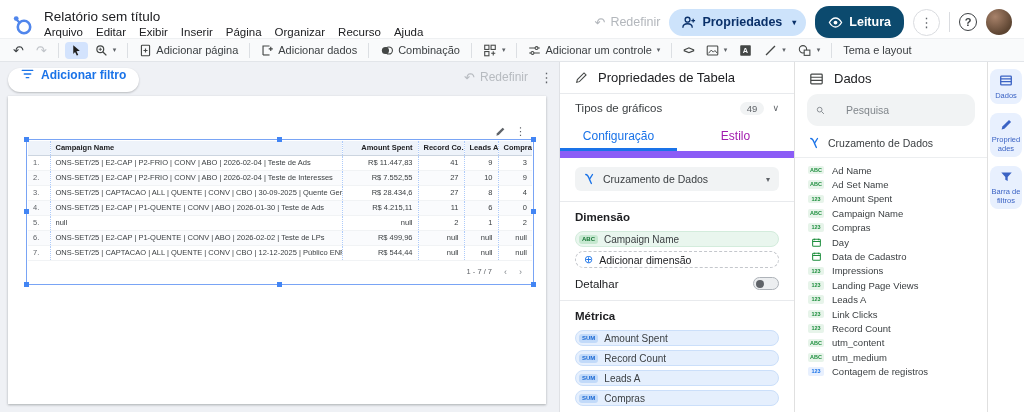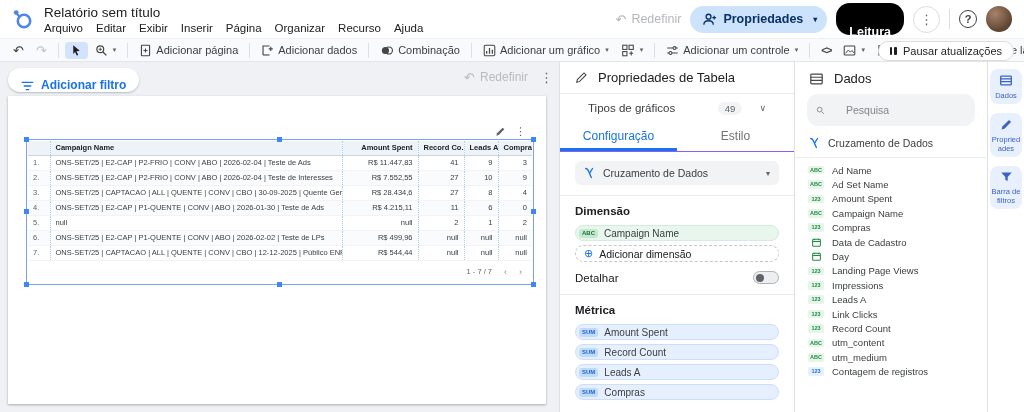--- a/index.html
+++ b/index.html
@@ -1,32 +1,32 @@
 <!DOCTYPE html>
 <html><head>
 <meta charset="utf-8">
 <style>
   *{margin:0;padding:0;box-sizing:border-box;}
   html,body{width:1024px;height:412px;overflow:hidden;}
   body{font-family:"Liberation Sans",sans-serif;background:#fff;color:#202124;}
   .app{position:relative;width:1024px;height:412px;display:flex;flex-direction:column;}
 
   
-  .header{height:38px;display:flex;align-items:center;padding:0 12px 0 10px;background:#fff;flex:0 0 auto;}
+  .header{height:38px;display:flex;align-items:flex-end;padding:0 12px 0 10px;background:#fff;flex:0 0 auto;}
   .logo{width:26px;height:26px;margin-right:8px;flex:0 0 auto;}
   .title-block{display:flex;flex-direction:column;justify-content:center;}
   .report-title{font-size:13.5px;color:#202124;line-height:16px;}
   .menu-bar{display:flex;gap:13px;margin-top:1px;}
   .menu-item{font-size:11.5px;color:#202124;cursor:default;}
   .header-right{margin-left:auto;display:flex;align-items:center;gap:9px;}
   .reset-top{display:flex;align-items:center;gap:5px;color:#b3b7bc;font-size:12.5px;}
   .undo-glyph{font-size:13px;line-height:1;}
   .share-btn{height:27px;border-radius:14px;background:#cde3fb;color:#0a3069;display:flex;align-items:center;padding:0 6px 0 12px;font-size:12.5px;font-weight:700;gap:6px;}
   .share-caret{font-size:8px;color:#0a3069;padding:0 4px;}
-  .view-btn{height:27px;border-radius:14px;background:#000000;color:#fff;display:flex;align-items:center;padding:16px 13px;font-size:12.5px;font-weight:700;gap:6px;flex-direction:column;}
+  .view-btn{height:27px;border-radius:14px;background:#0c4a6e;color:#fff;display:flex;align-items:center;padding:16px 13px;font-size:12.5px;font-weight:700;gap:6px;}
   .more-circle{width:27px;height:27px;border:1px solid #dadce0;border-radius:50%;display:flex;align-items:center;justify-content:center;color:#3c4043;font-size:12px;}
   .vdiv{width:1px;height:20px;background:#dadce0;}
   .help-circle{width:18px;height:18px;border:1.5px solid #3c4043;border-radius:50%;display:flex;align-items:center;justify-content:center;font-size:11px;font-weight:700;color:#3c4043;}
   .avatar{width:26px;height:26px;border-radius:50%;background:radial-gradient(circle at 35% 30%,#a8826a,#5d4532 70%);}
 
   
   .toolbar{height:24px;background:#f9fafb;border-top:1px solid #eef0f2;border-bottom:1px solid #e2e5e9;display:flex;align-items:center;padding:0 160px 0 8px;gap:2px;position:relative;flex:0 0 auto;overflow:hidden;}
   .tbtn{display:flex;align-items:center;gap:4px;padding:2px 5px;border-radius:4px;font-size:11px;color:#3c4043;white-space:nowrap;}
   .tbtn svg{flex:0 0 auto;}
   .tbtn.selected{background:#d3e3fd;}
@@ -36,21 +36,21 @@
   .code-glyph{font-size:10.5px;font-weight:700;letter-spacing:-1px;color:#444746;}
   .pause-pill{position:absolute;right:10px;top:2px;height:20px;border:1px solid #dadce0;border-radius:11px;background:#fff;display:flex;align-items:center;gap:6px;padding:0 11px;font-size:11px;color:#1f1f1f;}
   .pause-bars{display:flex;gap:2px;}
   .pause-bars i{width:2.5px;height:8px;background:#1f1f1f;border-radius:1px;}
 
   
   .main{flex:1;display:flex;min-height:0;}
 
   
   .canvas{width:560px;flex:0 0 auto;position:relative;background:#eff1f5;border-right:1px solid #dfe1e5;}
-  .filter-pill{position:absolute;left:8px;top:6px;height:24px;border-radius:13px;background:#fff;box-shadow:0 1px 2px rgba(60,64,67,.3);display:flex;align-items:flex-end;gap:7px;padding:0 13px;color:#1a73e8;font-size:12px;font-weight:700;}
+  .filter-pill{position:absolute;left:8px;top:6px;height:24px;border-radius:13px;background:#fff;box-shadow:0 1px 2px rgba(60,64,67,.3);display:flex;align-items:flex-start;gap:7px;padding:0 13px;color:#1a73e8;font-size:12px;font-weight:700;}
   .canvas-topright{position:absolute;right:6px;top:8px;display:flex;align-items:center;gap:12px;}
   .canvas-reset{display:flex;align-items:center;gap:5px;color:#b7bbc0;font-size:12px;}
   .vdots{color:#5f6368;font-size:13px;line-height:1;}
   .page{position:absolute;left:8px;top:34px;width:538px;height:308px;background:#fff;box-shadow:0 1px 2px rgba(60,64,67,.28),0 1px 3px rgba(60,64,67,.12);}
 
   
   .tbl-wrap{position:absolute;left:20px;top:45px;width:504px;height:142px;background:#fff;}
   .sel-frame{position:absolute;left:-2px;top:-2px;right:-2px;bottom:-2px;border:1px solid #79a4f5;pointer-events:none;}
   .hdl{position:absolute;width:5px;height:5px;background:#4285f4;}
   .tbl-tools{position:absolute;right:6px;top:-15px;display:flex;align-items:center;gap:9px;color:#5f6368;}
@@ -64,26 +64,26 @@
   tbody tr:nth-child(even) td{background:#fafbfd;}
   td.bl,th.bl{border-left:1px dotted #aecbfa;}
   .col-num{width:22px;}.col-name{width:292px;}.col-spent{width:76px;}.col-rec{width:46px;}.col-leads{width:34px;}.col-comp{width:34px;}
   .tbl-footer{display:flex;justify-content:flex-end;align-items:center;gap:12px;padding:6px 10px 0;font-size:7.5px;color:#5f6368;}
   .pg-arrow{font-size:9px;color:#80868b;}
 
   
   .props{width:235px;flex:0 0 auto;background:#fff;border-right:1px solid #e0e0e0;display:flex;flex-direction:column;overflow:hidden;}
   .pp-head{height:32px;display:flex;align-items:center;gap:10px;padding:0 15px;border-bottom:1px solid #e8eaed;flex:0 0 auto;}
   .pp-title{font-size:13px;color:#202124;}
-  .pp-types{height:28px;display:flex;align-items:center;gap:17px;padding:0 28px;flex:0 0 auto;}
+  .pp-types{height:28px;display:flex;align-items:center;gap:8px;padding:0 15px;flex:0 0 auto;}
   .pp-types-label{font-size:11.5px;color:#3c4043;flex:1;}
   .count-badge{background:#f1f3f4;border-radius:9px;padding:1px 7px;font-size:9.5px;color:#5f6368;}
   .chev{font-size:9px;color:#5f6368;}
-  .pp-tabs{display:flex;border-bottom:1px solid #8b5cf6;flex:0 0 auto;}
-  .tab{flex:1;text-align:center;padding:7px 0 5px;font-size:12px;color:#737373;border-bottom:3px solid transparent;}
+  .pp-tabs{display:flex;border-bottom:7px solid #8b5cf6;flex:0 0 auto;}
+  .tab{flex:1;text-align:center;padding:7px 0 5px;font-size:12px;color:#a21caf;border-bottom:3px solid transparent;}
   .tab.active{color:#1a73e8;border-bottom-color:#1a73e8;}
   .pp-body{flex:1;min-height:0;}
   .pp-sec{padding:9px 15px 10px;border-bottom:1px solid #e8eaed;}
   .pp-sec:last-child{border-bottom:none;}
   .sec-title{font-size:11.5px;font-weight:700;color:#202124;margin-bottom:8px;}
   .src-select{height:24px;background:#f1f3f4;border-radius:6px;display:flex;align-items:center;gap:8px;padding:0 9px;font-size:10.5px;color:#3c4043;}
   .src-caret{margin-left:auto;font-size:8px;color:#5f6368;}
   .chip{height:16px;border-radius:9px;display:flex;align-items:center;gap:6px;padding:0 8px 0 3px;font-size:10px;color:#3c4043;margin-bottom:4px;}
   .chip-badge{font-size:6px;font-weight:700;border-radius:3px;padding:1.5px 3px;line-height:1;}
   .chip.dim{background:#e9f6ee;border:1px solid #d3ecdc;}
@@ -210,28 +210,20 @@
     <span class="sep"></span>
     <span class="tbtn">
       <svg width="14" height="13" viewBox="0 0 18 16">
           <circle cx="7" cy="8" r="4.6" fill="#444746"></circle>
           <circle cx="11.4" cy="8" r="4.6" fill="none" stroke="#444746" stroke-width="1.4"></circle>
         </svg>
       <span>Combinação</span>
     </span>
     <span class="sep"></span>
     <span class="tbtn">
-      <svg width="13" height="13" viewBox="0 0 16 16">
-          <rect x="1.5" y="1.5" width="13" height="13" rx="1.5" fill="none" stroke="#444746" stroke-width="1.3"></rect>
-          <path d="M4.5 12 V8.5 M8 12 V5 M11.5 12 V7" stroke="#444746" stroke-width="1.5"></path>
-        </svg>
-      <span>Adicionar um gráfico</span>
-      <span class="tb-caret">▾</span>
-    </span>
-    <span class="tbtn">
       <svg width="14" height="13" viewBox="0 0 16 16">
           <rect x="1.5" y="1.5" width="5.2" height="5.2" fill="none" stroke="#444746" stroke-width="1.3"></rect>
           <rect x="9.3" y="1.5" width="5.2" height="5.2" fill="none" stroke="#444746" stroke-width="1.3"></rect>
           <rect x="1.5" y="9.3" width="5.2" height="5.2" fill="none" stroke="#444746" stroke-width="1.3"></rect>
           <path d="M12 9 v5 M9.5 11.5 h5" stroke="#444746" stroke-width="1.3"></path>
         </svg>
       <span class="tb-caret">▾</span>
     </span>
     <span class="sep"></span>
     <span class="tbtn">
@@ -270,27 +262,20 @@
       <svg width="14" height="13" viewBox="0 0 17 16">
           <circle cx="6" cy="6.5" r="4.5" fill="none" stroke="#444746" stroke-width="1.3"></circle>
           <rect x="7.5" y="7.5" width="7" height="6.5" fill="#f9fafb" stroke="#444746" stroke-width="1.3"></rect>
         </svg>
       <span class="tb-caret">▾</span>
     </span>
     <span class="sep"></span>
     <span class="tbtn">
         <span>Tema e layout</span>
       </span>
-    <span class="pause-pill">
-      <span class="pause-bars">
-          <i></i>
-          <i></i>
-        </span>
-      <span>Pausar atualizações</span>
-    </span>
   </div>
 
   <div class="main">
 
     <div class="canvas">
       <div class="filter-pill">
         <svg width="13" height="12" viewBox="0 0 16 14">
             <path d="M1.5 2.5 h13 M4 7 h8 M6.5 11.5 h3" stroke="#1a73e8" stroke-width="1.7" stroke-linecap="round"></path>
           </svg>
         <span>Adicionar filtro</span>
@@ -522,38 +507,38 @@
             <span class="fbadge green">123</span>
             <span>Compras</span>
           </div>
           <div class="field">
             <span class="fcal">
               <svg width="9" height="9" viewBox="0 0 14 14">
                 <rect x="1" y="2" width="12" height="11" rx="1.5" fill="none" stroke="#1e8e3e" stroke-width="1.6"></rect>
                 <path d="M1 5.5 h12 M4 1 v2.5 M10 1 v2.5" stroke="#1e8e3e" stroke-width="1.6"></path>
               </svg>
             </span>
-            <span>Data de Cadastro</span>
+            <span>Day</span>
           </div>
           <div class="field">
             <span class="fcal">
               <svg width="9" height="9" viewBox="0 0 14 14">
                 <rect x="1" y="2" width="12" height="11" rx="1.5" fill="none" stroke="#1e8e3e" stroke-width="1.6"></rect>
                 <path d="M1 5.5 h12 M4 1 v2.5 M10 1 v2.5" stroke="#1e8e3e" stroke-width="1.6"></path>
               </svg>
             </span>
-            <span>Day</span>
+            <span>Data de Cadastro</span>
+          </div>
+          <div class="field">
+            <span class="fbadge green">123</span>
+            <span>Impressions</span>
           </div>
           <div class="field">
             <span class="fbadge green">123</span>
             <span>Landing Page Views</span>
-          </div>
-          <div class="field">
-            <span class="fbadge green">123</span>
-            <span>Impressions</span>
           </div>
           <div class="field">
             <span class="fbadge green">123</span>
             <span>Leads A</span>
           </div>
           <div class="field">
             <span class="fbadge green">123</span>
             <span>Link Clicks</span>
           </div>
           <div class="field">

